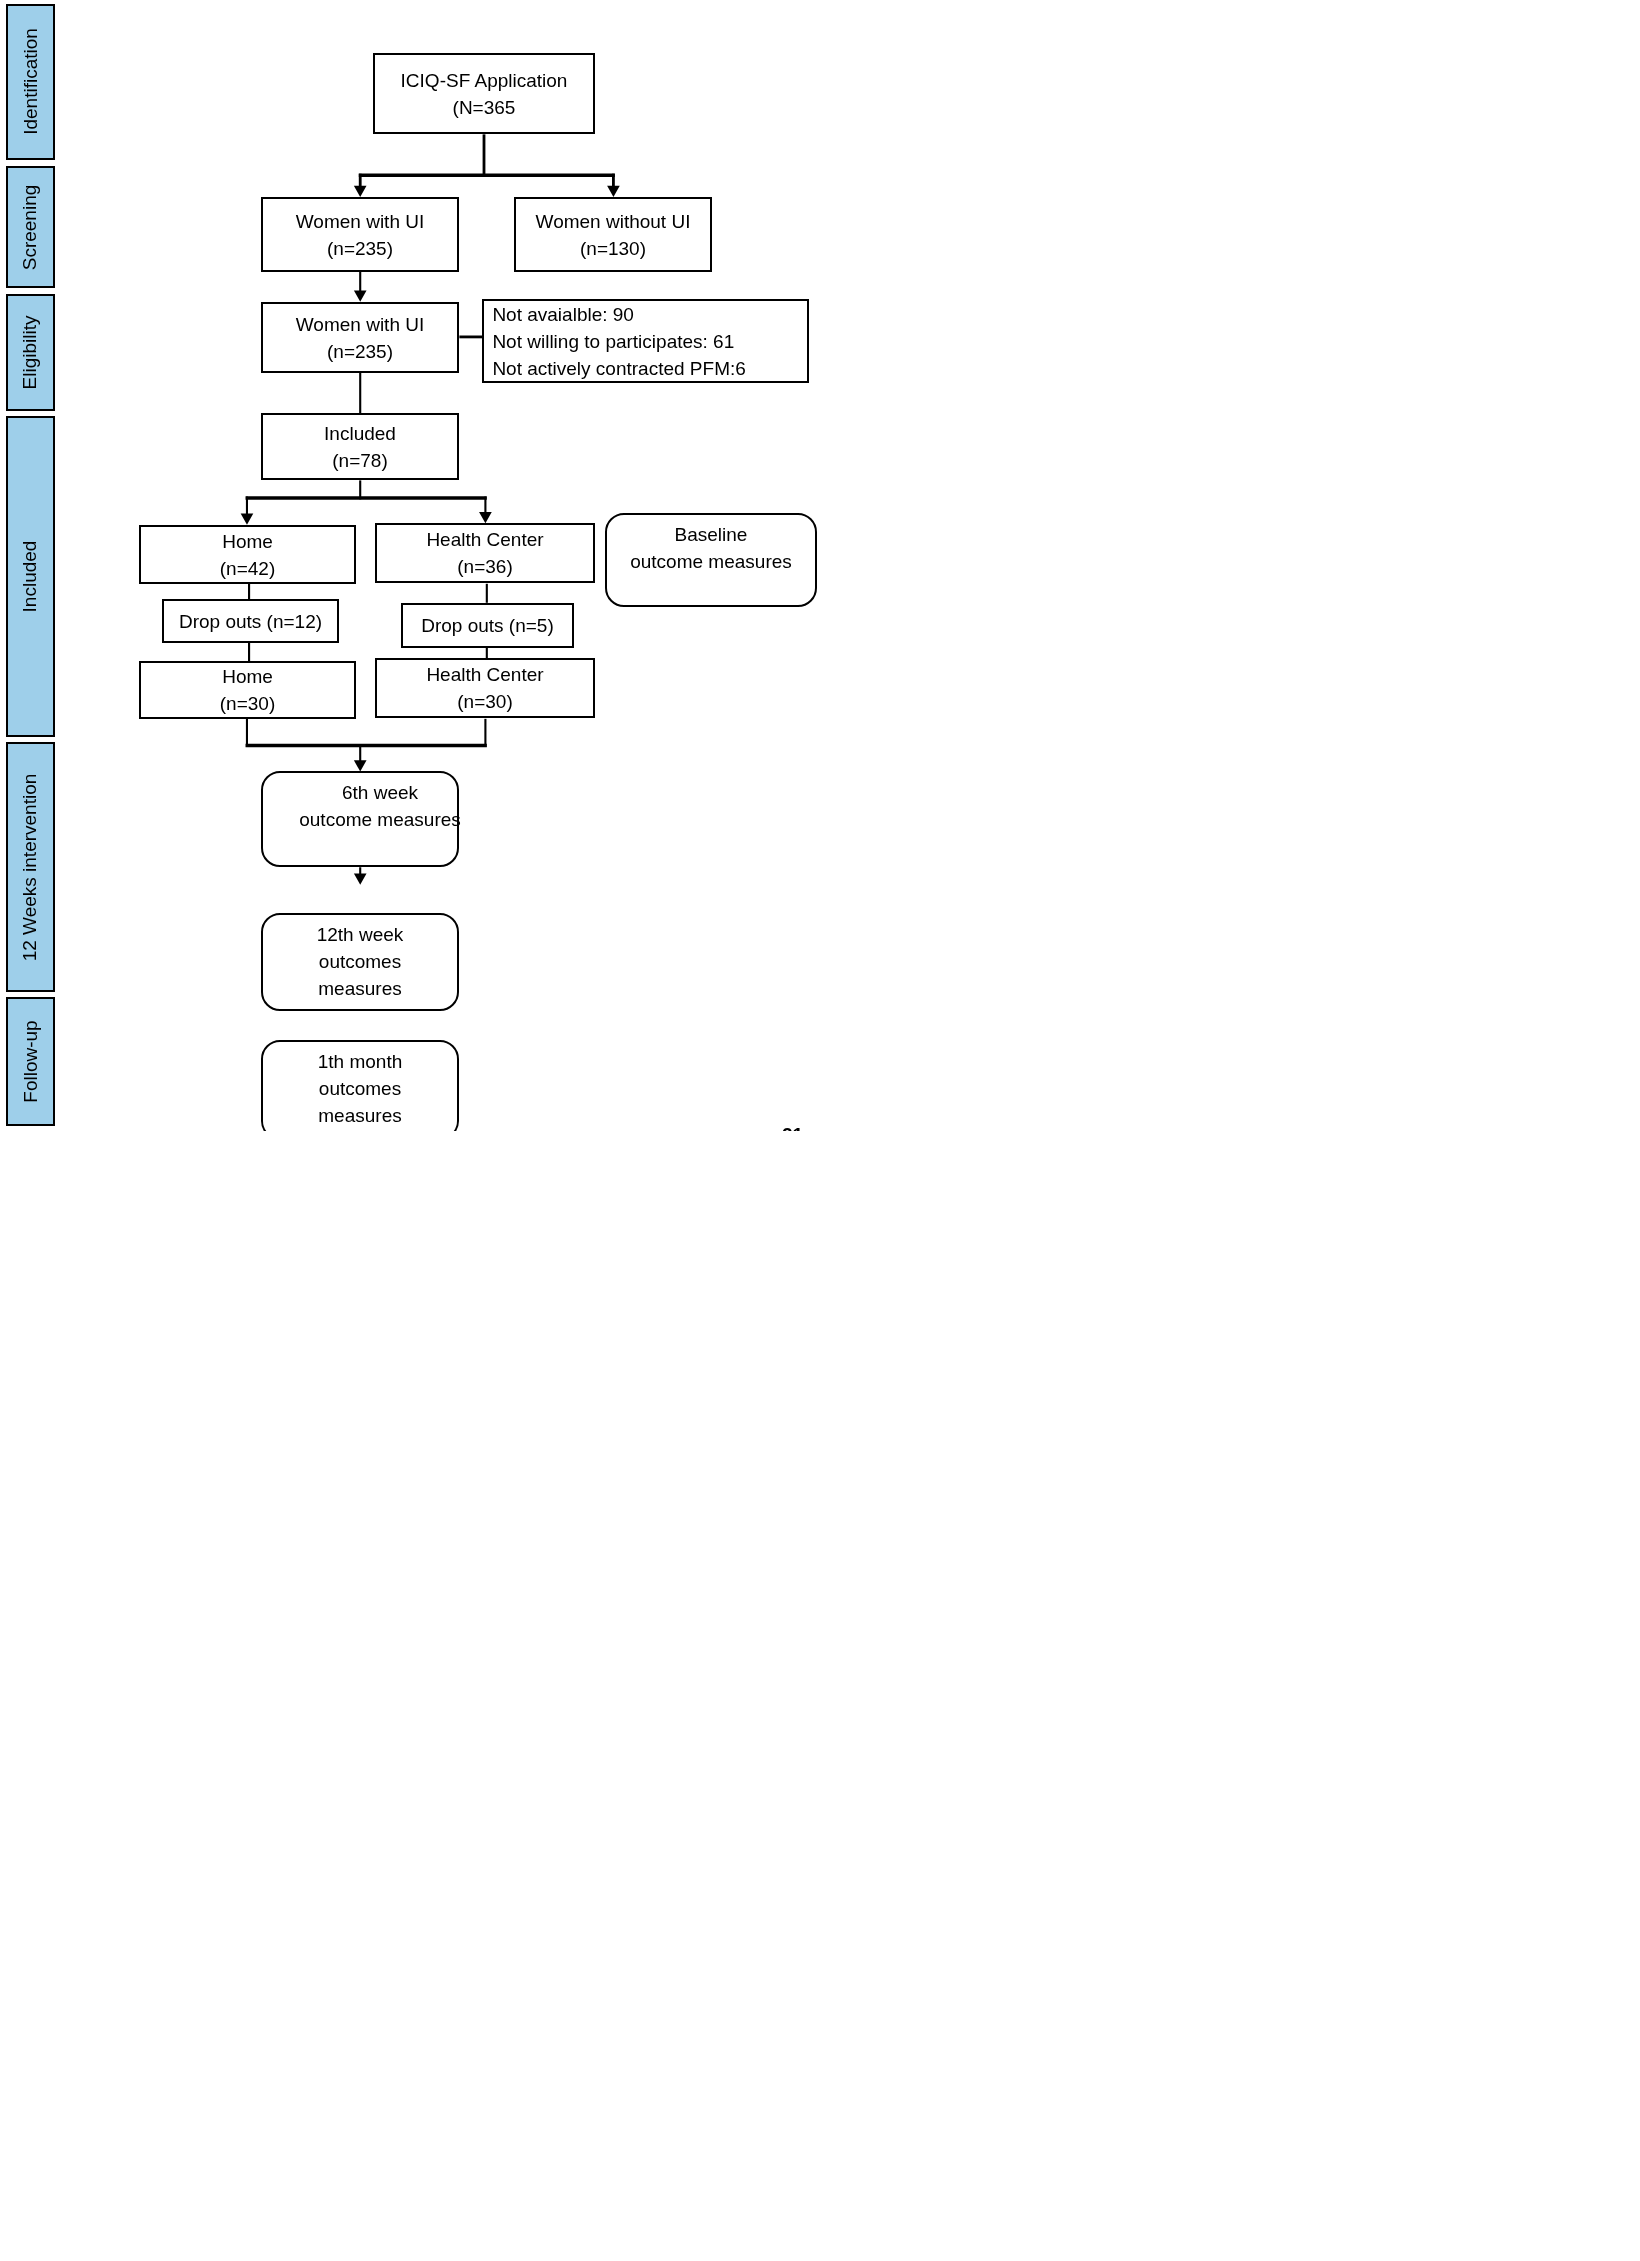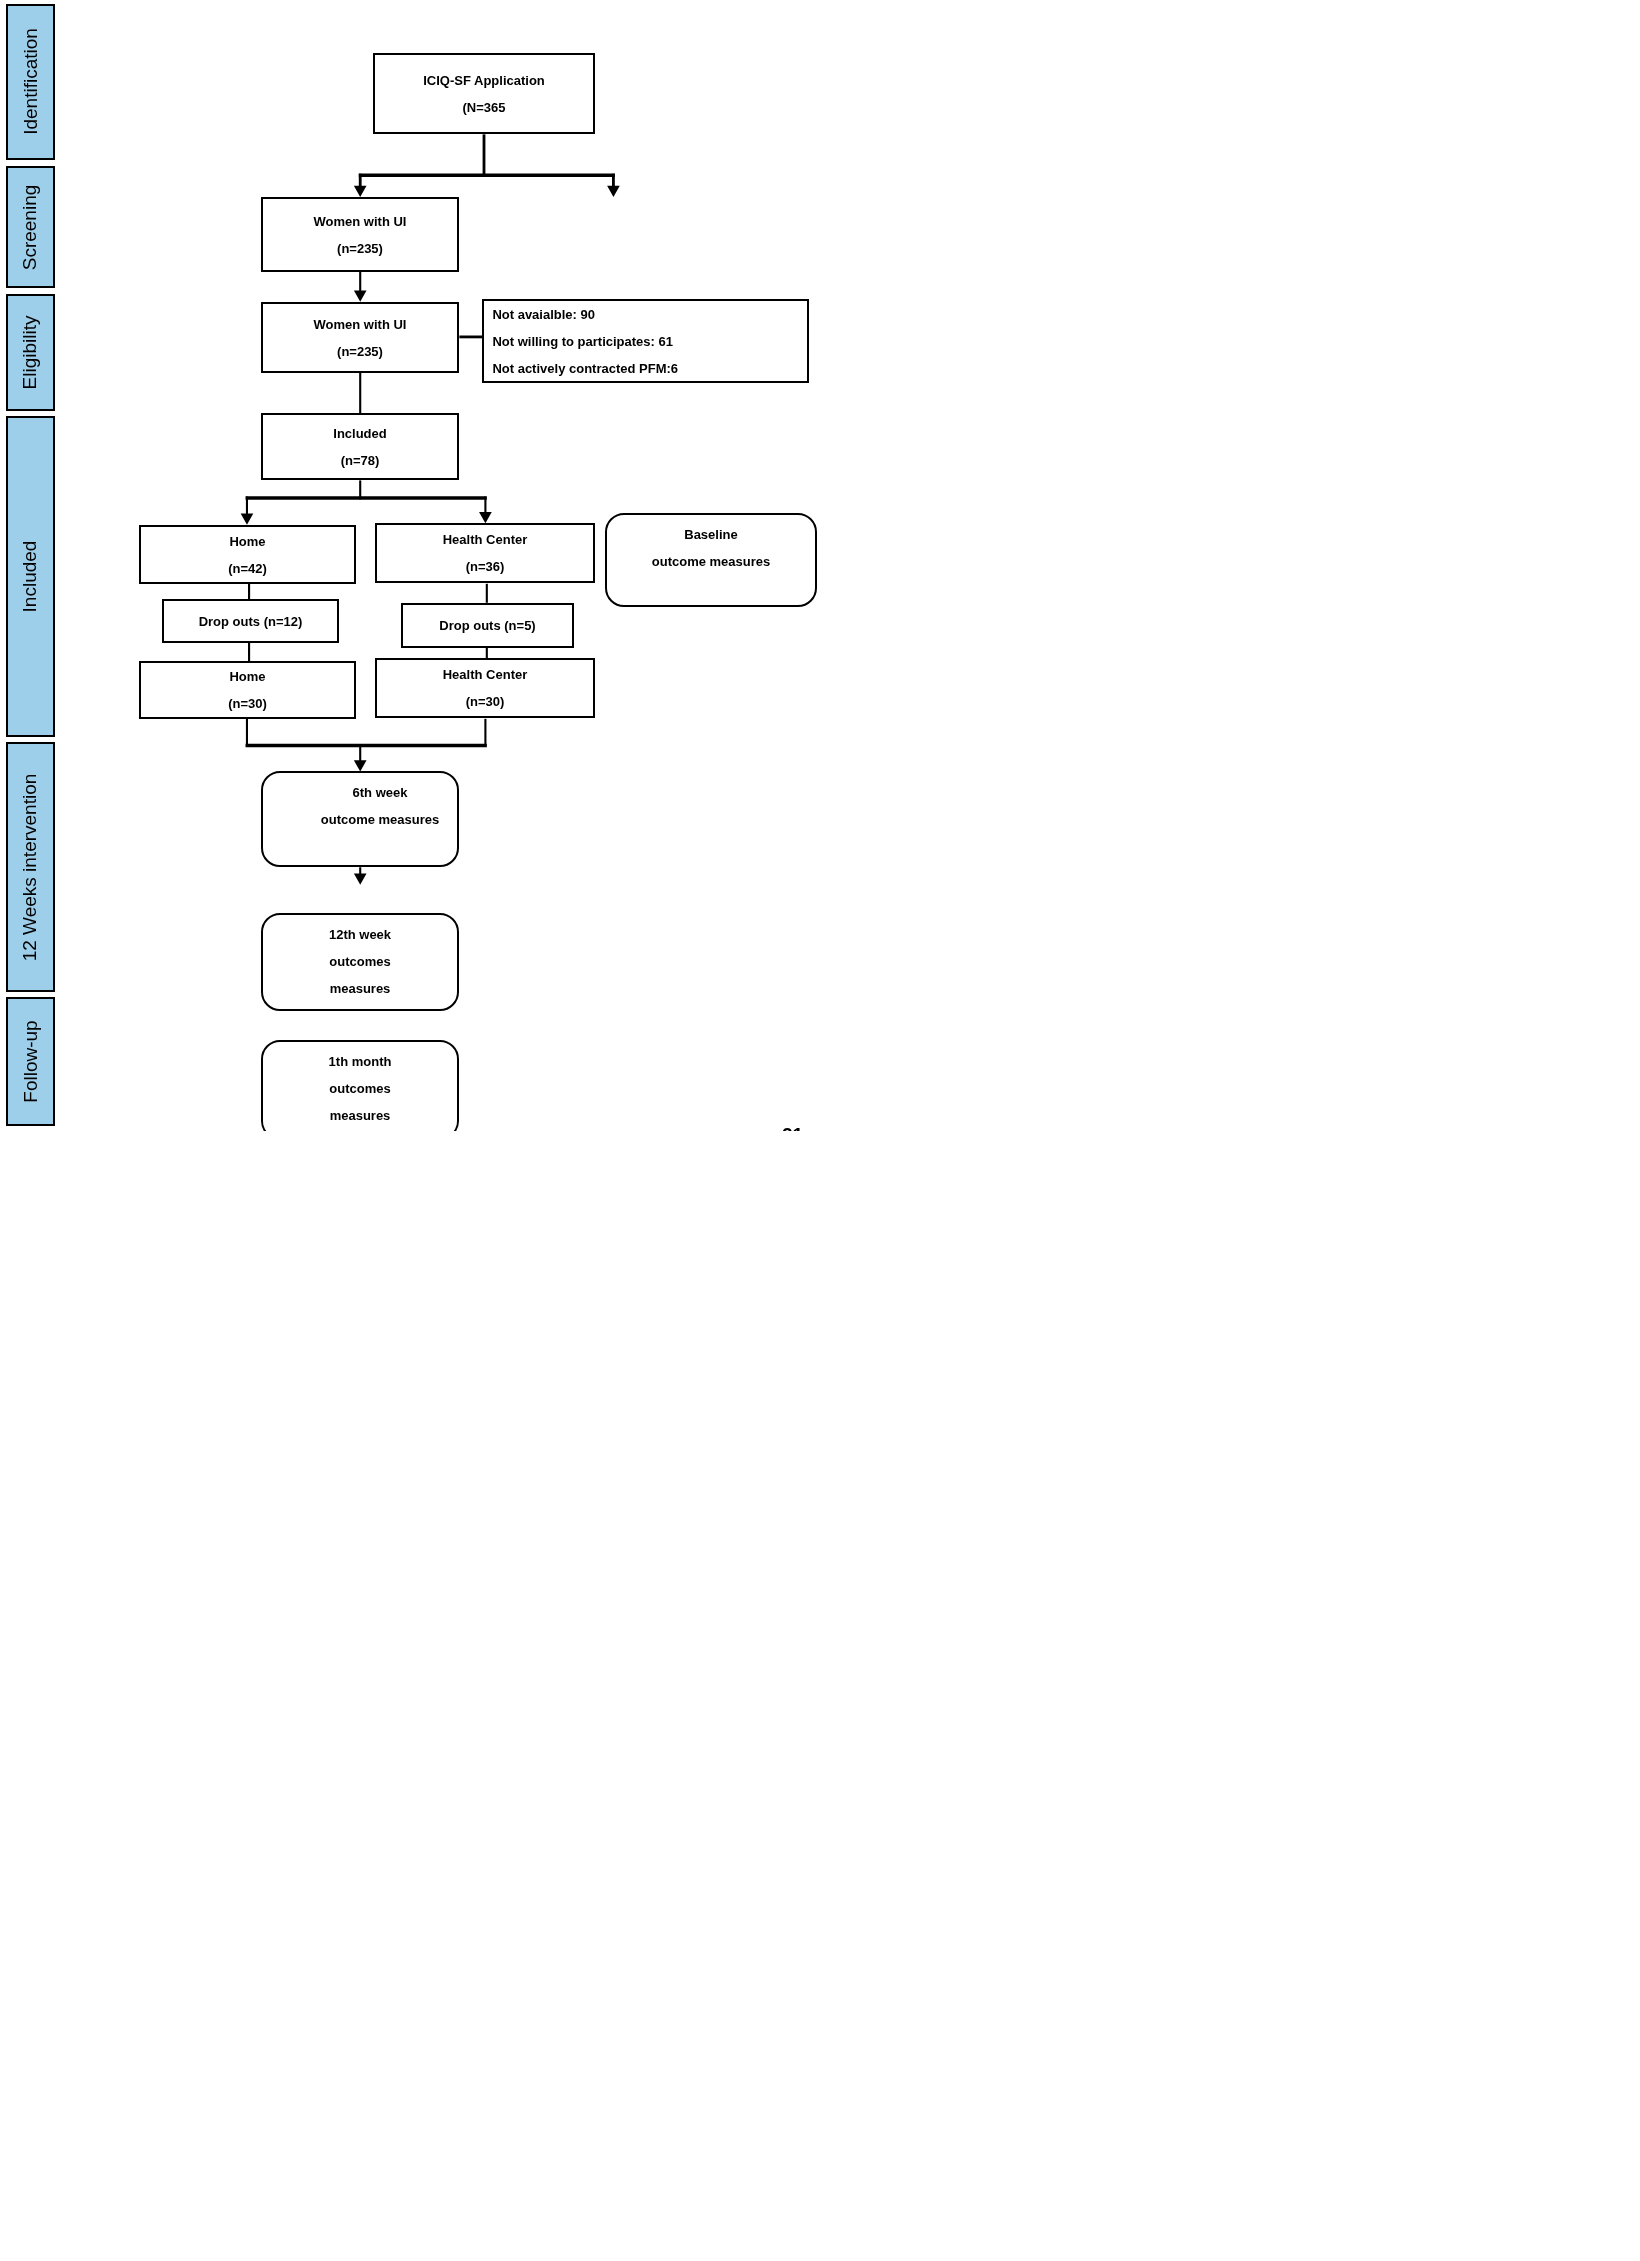--- a/index.html
+++ b/index.html
@@ -27,24 +27,23 @@
   .box {
     position: absolute;
     box-sizing: border-box;
     background: #ffffff;
     border: 2.1px solid #000000;
     display: flex;
     flex-direction: column;
     align-items: center;
     justify-content: center;
     text-align: center;
-    font-size: 13px;
+    font-size: 19px;
     line-height: 27px;
     z-index: 2;
-    font-weight: bold;
   }
   .box.top-align {
     justify-content: flex-start;
     padding-top: 5.6px;
     border-radius: 19px;
   }
   .box.left-align {
     align-items: flex-start;
     text-align: left;
     justify-content: center;
@@ -154,20 +153,24 @@
   <div class="box" style="left:373px; top:53px; width:222px; height:81px;">
     <span class="ln">ICIQ-SF Application</span>
     <span class="ln">(N=365</span>
   </div>
 
   <div class="box" style="left:261px; top:197px; width:198px; height:75px;">
     <span class="ln">Women with UI</span>
     <span class="ln">(n=235)</span>
   </div>
 
+  <div class="box" style="left:514px; top:197px; width:198px; height:75px;">
+    <span class="ln">Women without UI</span>
+    <span class="ln">(n=130)</span>
+  </div>
 
   <div class="box" style="left:261px; top:302px; width:198px; height:71px;">
     <span class="ln">Women with UI</span>
     <span class="ln">(n=235)</span>
   </div>
 
   <div class="box left-align" style="left:482px; top:299px; width:327px; height:84px;">
     <span class="ln">Not avaialble: 90</span>
     <span class="ln">Not willing to participates: 61</span>
     <span class="ln">Not actively contracted PFM:6</span>

